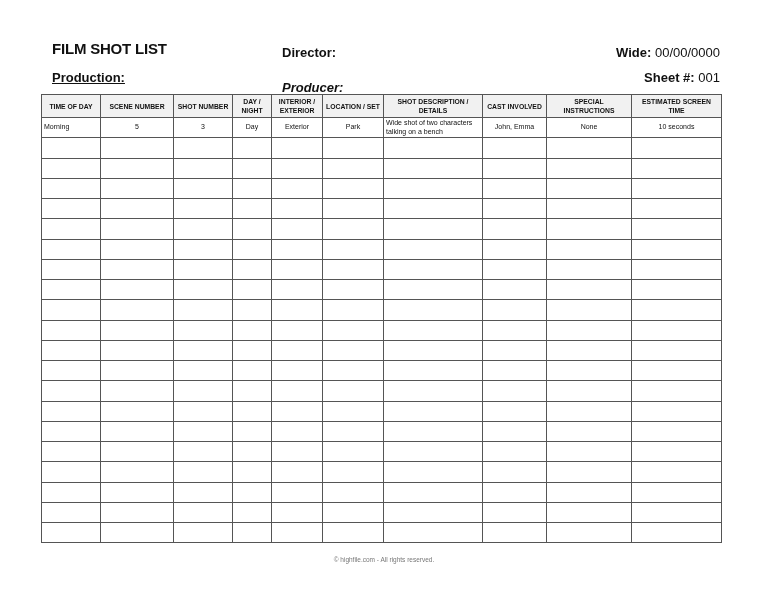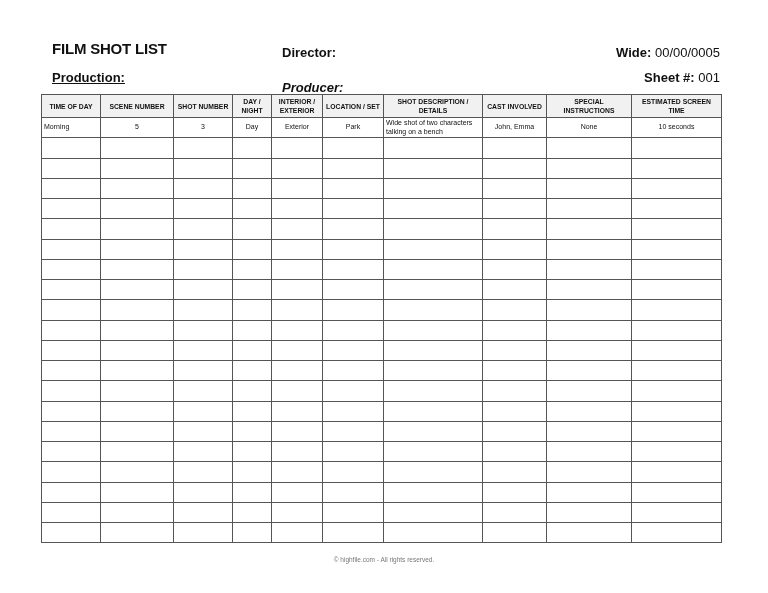--- a/index.html
+++ b/index.html
@@ -55,21 +55,21 @@
 <div class="field f-production">
   <b>Production:</b>
   <span></span>
 </div>
 <div class="field f-producer">
   <b>Producer:</b>
   <span></span>
 </div>
 <div class="field f-date">
   <b>Wide:</b>
-  <span>00/00/0005</span>
+  <span>00/00/0000</span>
 </div>
 <div class="field f-sheet">
   <b>Sheet #:</b>
   <span>001</span>
 </div>
 
 <table class="shots">
   <colgroup>
     <col style="width:59px">
       <col style="width:73px">

